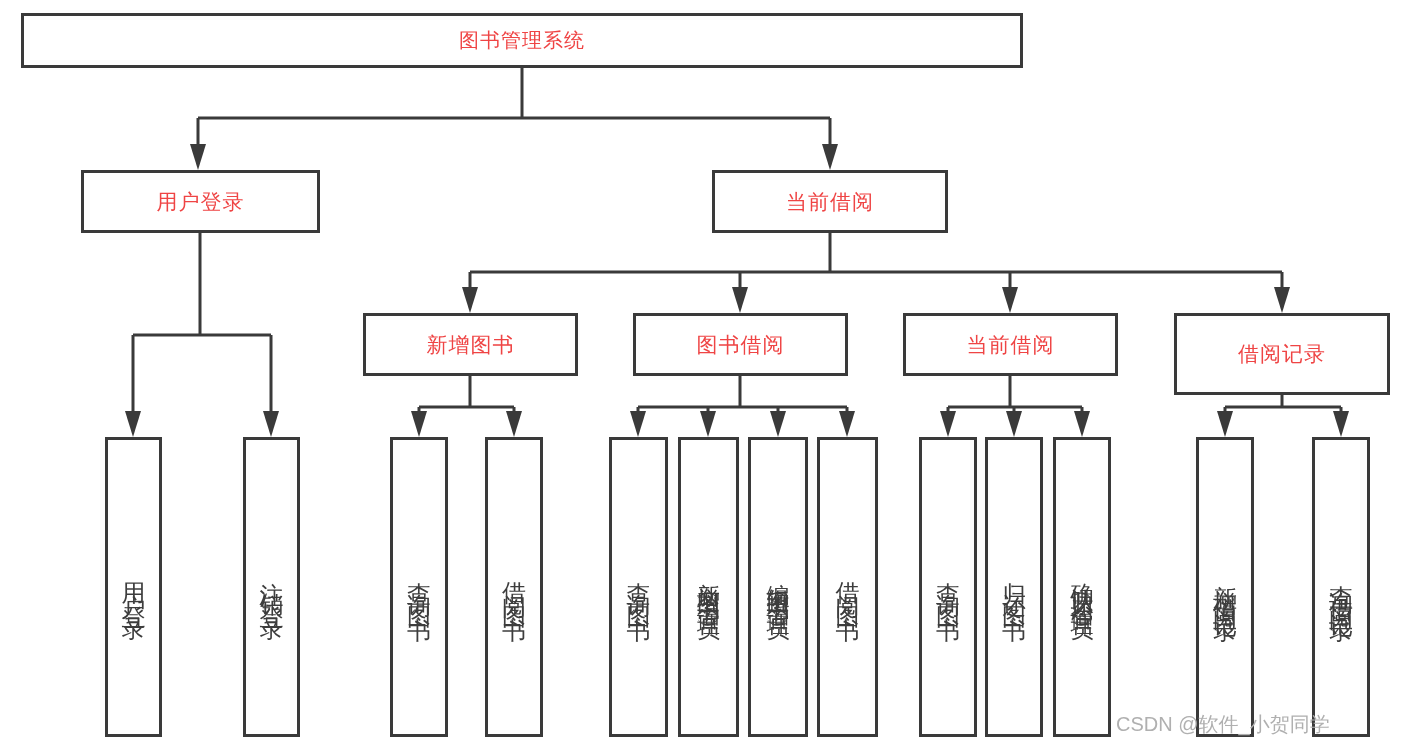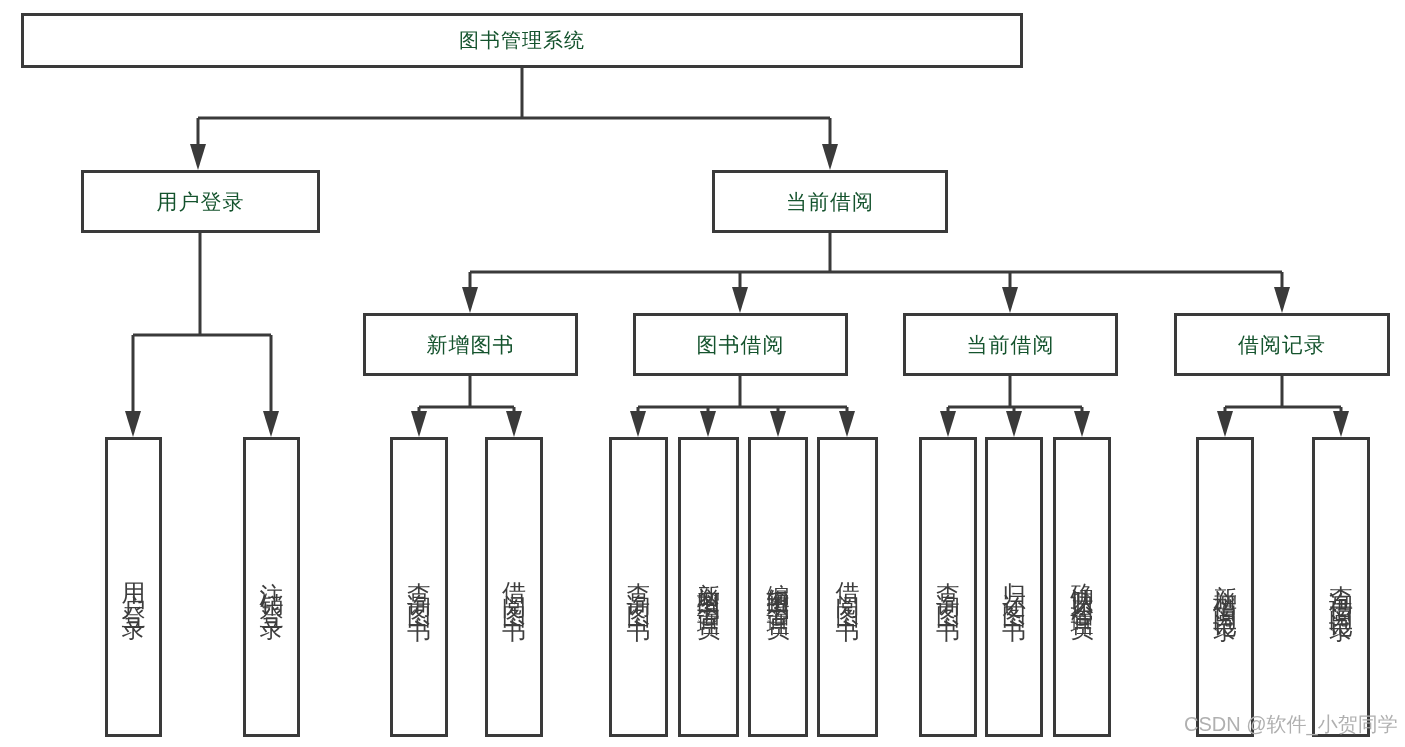--- a/index.html
+++ b/index.html
@@ -29,42 +29,42 @@
   .box {
     position: absolute;
     box-sizing: border-box;
     border: 3px solid #3a3a3a;
     background: #ffffff;
     display: flex;
     align-items: center;
     justify-content: center;
   }
   .hlabel {
-    color: #14532d;
+    color: #ef4444;
     font-size: 21px;
     letter-spacing: 1px;
     white-space: nowrap;
   }
   .root .hlabel {
     font-size: 20px;
   }
   .vlabel {
     color: #3d3d3d;
     font-size: 24px;
     writing-mode: vertical-rl;
     text-orientation: mixed;
     line-height: 1;
     white-space: nowrap;
   }
   .sp4 .vlabel { letter-spacing: 12px; }
   .sp6 .vlabel { letter-spacing: 7px;  }
   .sp9 .vlabel { letter-spacing: 5px; font-size: 23px; }
   .watermark {
     position: absolute;
-    left: 1184px;
+    left: 1116px;
     top: 711px;
     z-index: 10;
     color: #b0b0b0;
     font-size: 20px;
     white-space: nowrap;
   }
 </style>
 </head>
 <body>
 
@@ -123,21 +123,21 @@
 
   <div class="box" style="left:363px;top:313px;width:215px;height:63px">
     <span class="hlabel">新增图书</span>
   </div>
   <div class="box" style="left:633px;top:313px;width:215px;height:63px">
     <span class="hlabel">图书借阅</span>
   </div>
   <div class="box" style="left:903px;top:313px;width:215px;height:63px">
     <span class="hlabel">当前借阅</span>
   </div>
-  <div class="box" style="left:1174px;top:313px;width:216px;height:63px">
+  <div class="box" style="left:1174px;top:313px;width:216px;height:82px">
     <span class="hlabel">借阅记录</span>
   </div>
 
   <div class="box sp4" style="left:105px;top:437px;width:57px;height:300px">
     <span class="vlabel">用户登录</span>
   </div>
   <div class="box sp4" style="left:243px;top:437px;width:57px;height:300px">
     <span class="vlabel">注销登录</span>
   </div>
 

